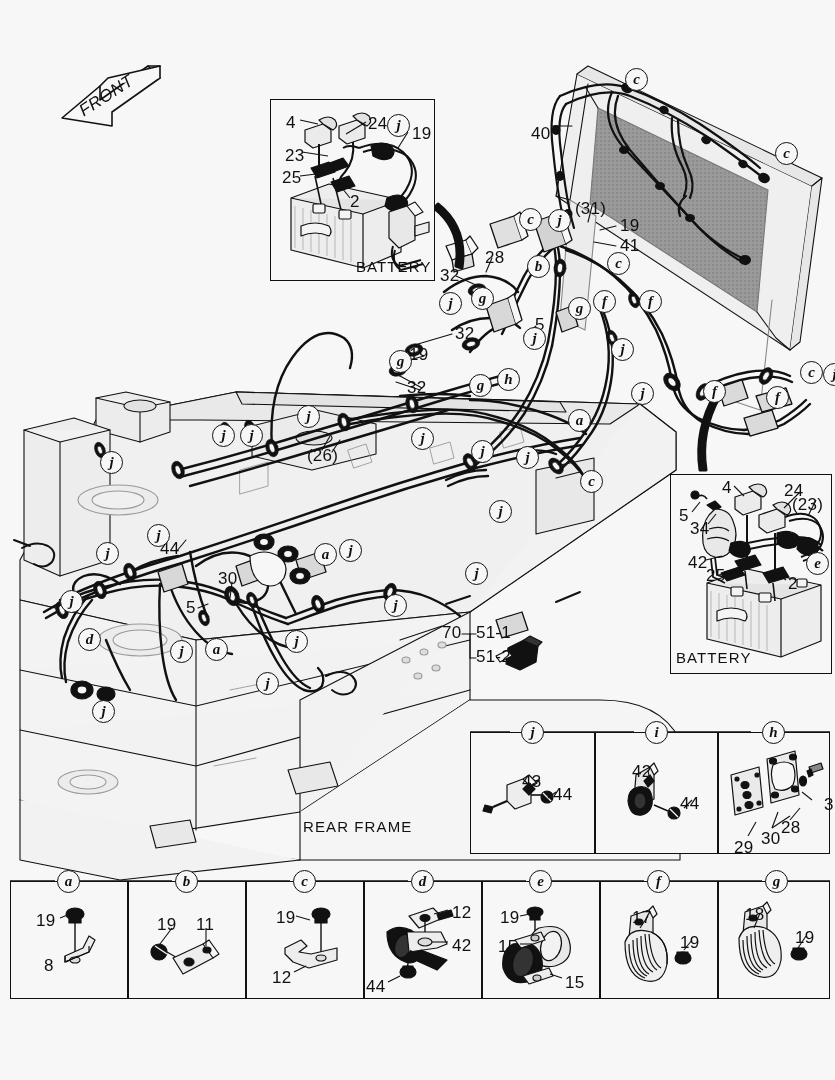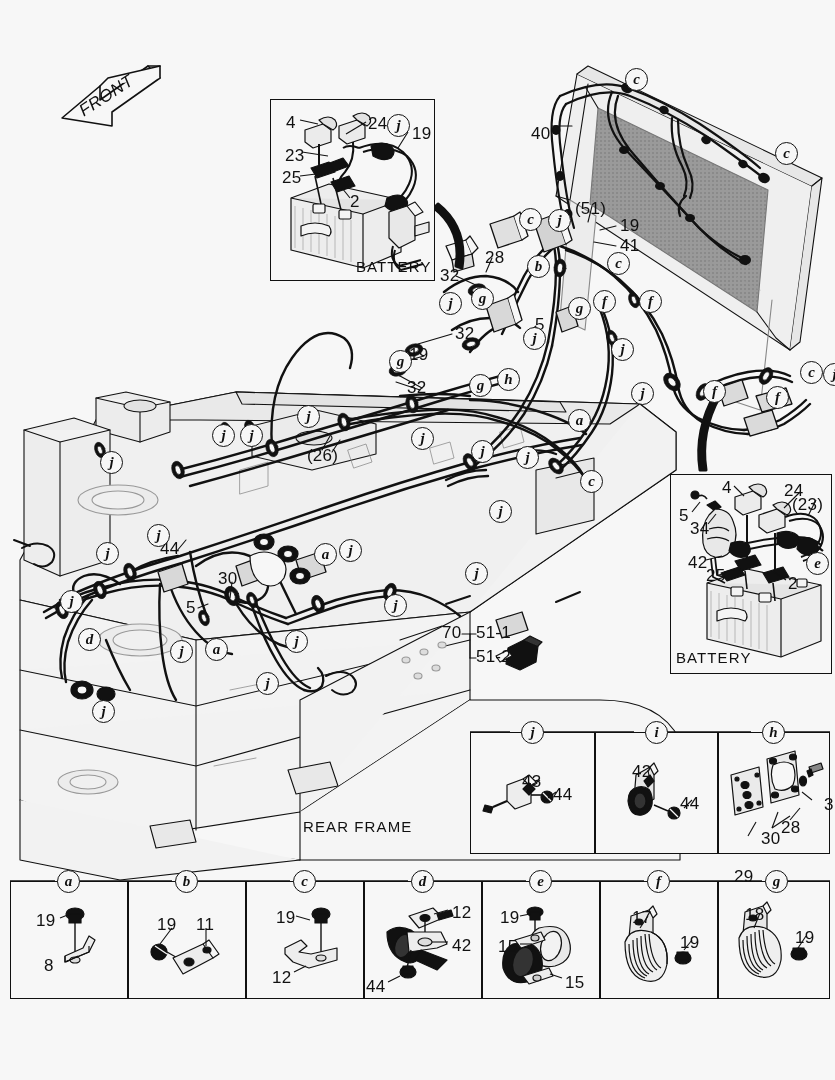--- a/index.html
+++ b/index.html
@@ -674,21 +674,21 @@
   </svg>
 
   <div class="lbl cap-lg" style="left:76px;top:86px;transform:rotate(-33deg);font-style:italic;font-size:17px;letter-spacing:0.5px;">FRONT</div>
 
   <div class="lbl cap" style="left:303px;top:818px;font-size:15px;">REAR FRAME</div>
 
   <div class="lbl cap" style="left:356px;top:258px;">BATTERY</div>
   <div class="lbl cap" style="left:676px;top:649px;">BATTERY</div>
 
   <div class="lbl num" style="left:531px;top:124px;">40</div>
-  <div class="lbl num" style="left:575px;top:199px;">(51)</div>
+  <div class="lbl num" style="left:575px;top:199px;">(31)</div>
   <div class="lbl num" style="left:620px;top:216px;">19</div>
   <div class="lbl num" style="left:620px;top:236px;">41</div>
   <div class="lbl num" style="left:485px;top:248px;">28</div>
   <div class="lbl num" style="left:440px;top:266px;">32</div>
   <div class="lbl num" style="left:455px;top:324px;">32</div>
   <div class="lbl num" style="left:409px;top:345px;">19</div>
   <div class="lbl num" style="left:407px;top:378px;">32</div>
   <div class="lbl num" style="left:535px;top:315px;">5</div>
   <div class="lbl num" style="left:307px;top:446px;">(26)</div>
   <div class="lbl num" style="left:160px;top:539px;">44</div>
@@ -711,21 +711,21 @@
   <div class="lbl num" style="left:679px;top:506px;">5</div>
   <div class="lbl num" style="left:690px;top:519px;">34</div>
   <div class="lbl num" style="left:688px;top:553px;">42</div>
   <div class="lbl num" style="left:706px;top:566px;">25</div>
   <div class="lbl num" style="left:788px;top:574px;">2</div>
 
   <div class="lbl num" style="left:522px;top:772px;">43</div>
   <div class="lbl num" style="left:553px;top:785px;">44</div>
   <div class="lbl num" style="left:632px;top:762px;">42</div>
   <div class="lbl num" style="left:680px;top:794px;">44</div>
-  <div class="lbl num" style="left:734px;top:838px;margin-top:29px;">29</div>
+  <div class="lbl num" style="left:734px;top:838px;">29</div>
   <div class="lbl num" style="left:761px;top:829px;">30</div>
   <div class="lbl num" style="left:781px;top:818px;">28</div>
   <div class="lbl num" style="left:824px;top:795px;">31</div>
 
   <div class="lbl num" style="left:36px;top:911px;">19</div>
   <div class="lbl num" style="left:44px;top:956px;">8</div>
   <div class="lbl num" style="left:157px;top:915px;">19</div>
   <div class="lbl num" style="left:196px;top:915px;">11</div>
   <div class="lbl num" style="left:276px;top:908px;">19</div>
   <div class="lbl num" style="left:272px;top:968px;">12</div>

